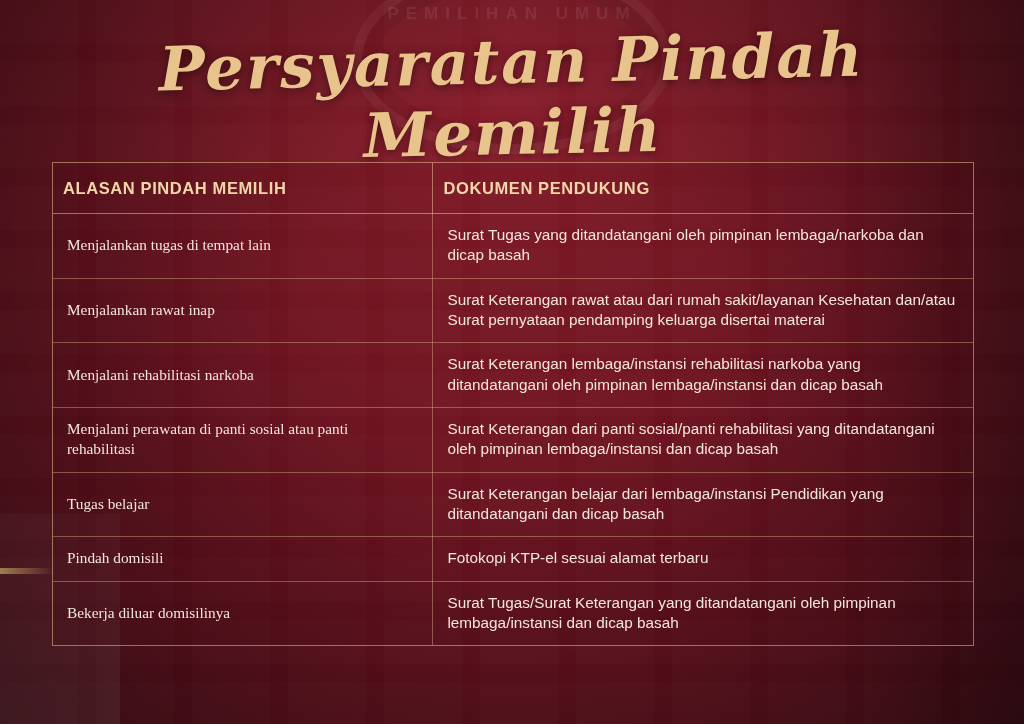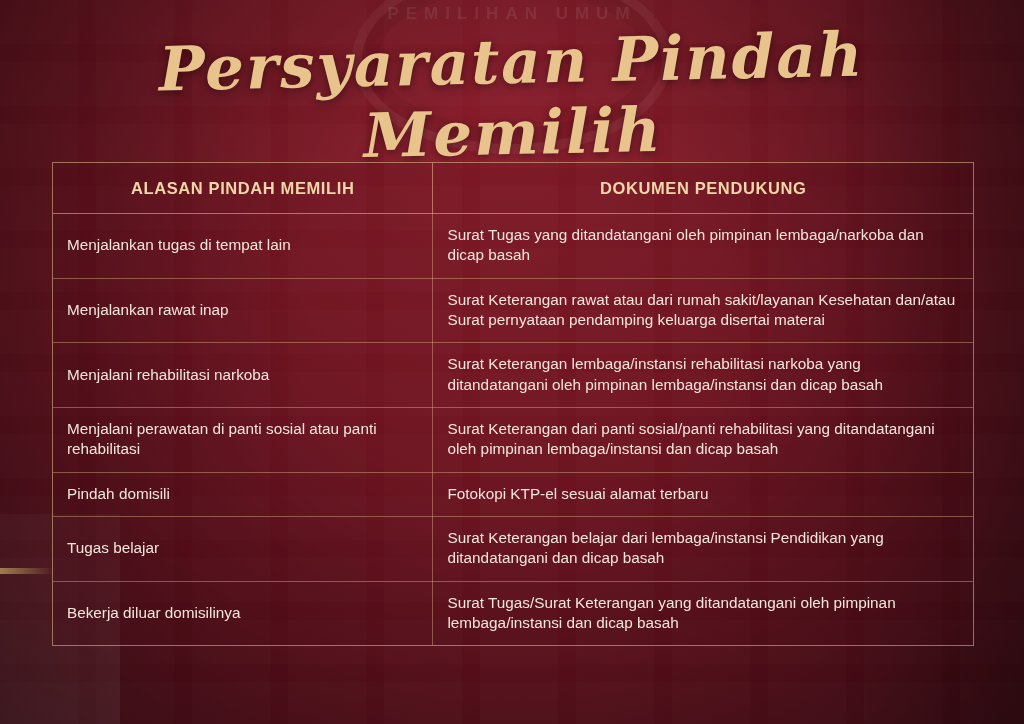--- a/index.html
+++ b/index.html
@@ -123,41 +123,41 @@
     table-layout: fixed;
   }
   table.req-table col.col-reason { width: 41.3%; }
   table.req-table col.col-doc { width: 58.7%; }
 
   table.req-table th {
     font-size: 16.5px;
     font-weight: bold;
     letter-spacing: 0.6px;
     color: #f0d6a8;
-    text-align: center;
+    text-align: left;
     padding: 16px 10px 15px 10px;
     border-bottom: 1px solid rgba(232,196,140,0.55);
     border-right: 1px solid rgba(232,196,140,0.55);
     text-transform: uppercase;
   }
   table.req-table th:last-child { border-right: none; }
 
   table.req-table td {
     font-size: 15.3px;
     line-height: 1.33;
     color: #f3e6dc;
     padding: 11px 14px 12px 14px;
     border-bottom: 1px solid rgba(232,196,140,0.40);
     border-right: 1px solid rgba(232,196,140,0.40);
     vertical-align: middle;
   }
   table.req-table td:last-child { border-right: none; }
   table.req-table tr:last-child td { border-bottom: none; }
 
-  td.reason { padding-left: 14px; }
+  td.reason { padding-left: 14px; font-family: Liberation Serif, serif; }
   td.doc { padding-left: 16px; }
 </style>
 </head>
 <body>
 
 <div class="poster">
   <div class="bg-blocks"></div>
   <div class="bg-emblem"></div>
   <div class="bg-emblem-text">PEMILIHAN UMUM</div>
   <div class="bg-panel-left"></div>
@@ -190,26 +190,26 @@
         </tr>
         <tr>
           <td class="reason">Menjalani rehabilitasi narkoba</td>
           <td class="doc">Surat Keterangan lembaga/instansi rehabilitasi narkoba yang ditandatangani oleh pimpinan lembaga/instansi dan dicap basah</td>
         </tr>
         <tr>
           <td class="reason">Menjalani perawatan di panti sosial atau panti rehabilitasi</td>
           <td class="doc">Surat Keterangan dari panti sosial/panti rehabilitasi yang ditandatangani oleh pimpinan lembaga/instansi dan dicap basah</td>
         </tr>
         <tr>
+          <td class="reason">Tugas belajar</td>
+          <td class="doc">Surat Keterangan belajar dari lembaga/instansi Pendidikan yang ditandatangani dan dicap basah</td>
+        </tr>
+        <tr>
           <td class="reason">Pindah domisili</td>
           <td class="doc">Fotokopi KTP-el sesuai alamat terbaru</td>
-        </tr>
-        <tr>
-          <td class="reason">Tugas belajar</td>
-          <td class="doc">Surat Keterangan belajar dari lembaga/instansi Pendidikan yang ditandatangani dan dicap basah</td>
         </tr>
         <tr>
           <td class="reason">Bekerja diluar domisilinya</td>
           <td class="doc">Surat Tugas/Surat Keterangan yang ditandatangani oleh pimpinan lembaga/instansi dan dicap basah</td>
         </tr>
       </tbody>
     </table>
   </div>
 </div>
 

